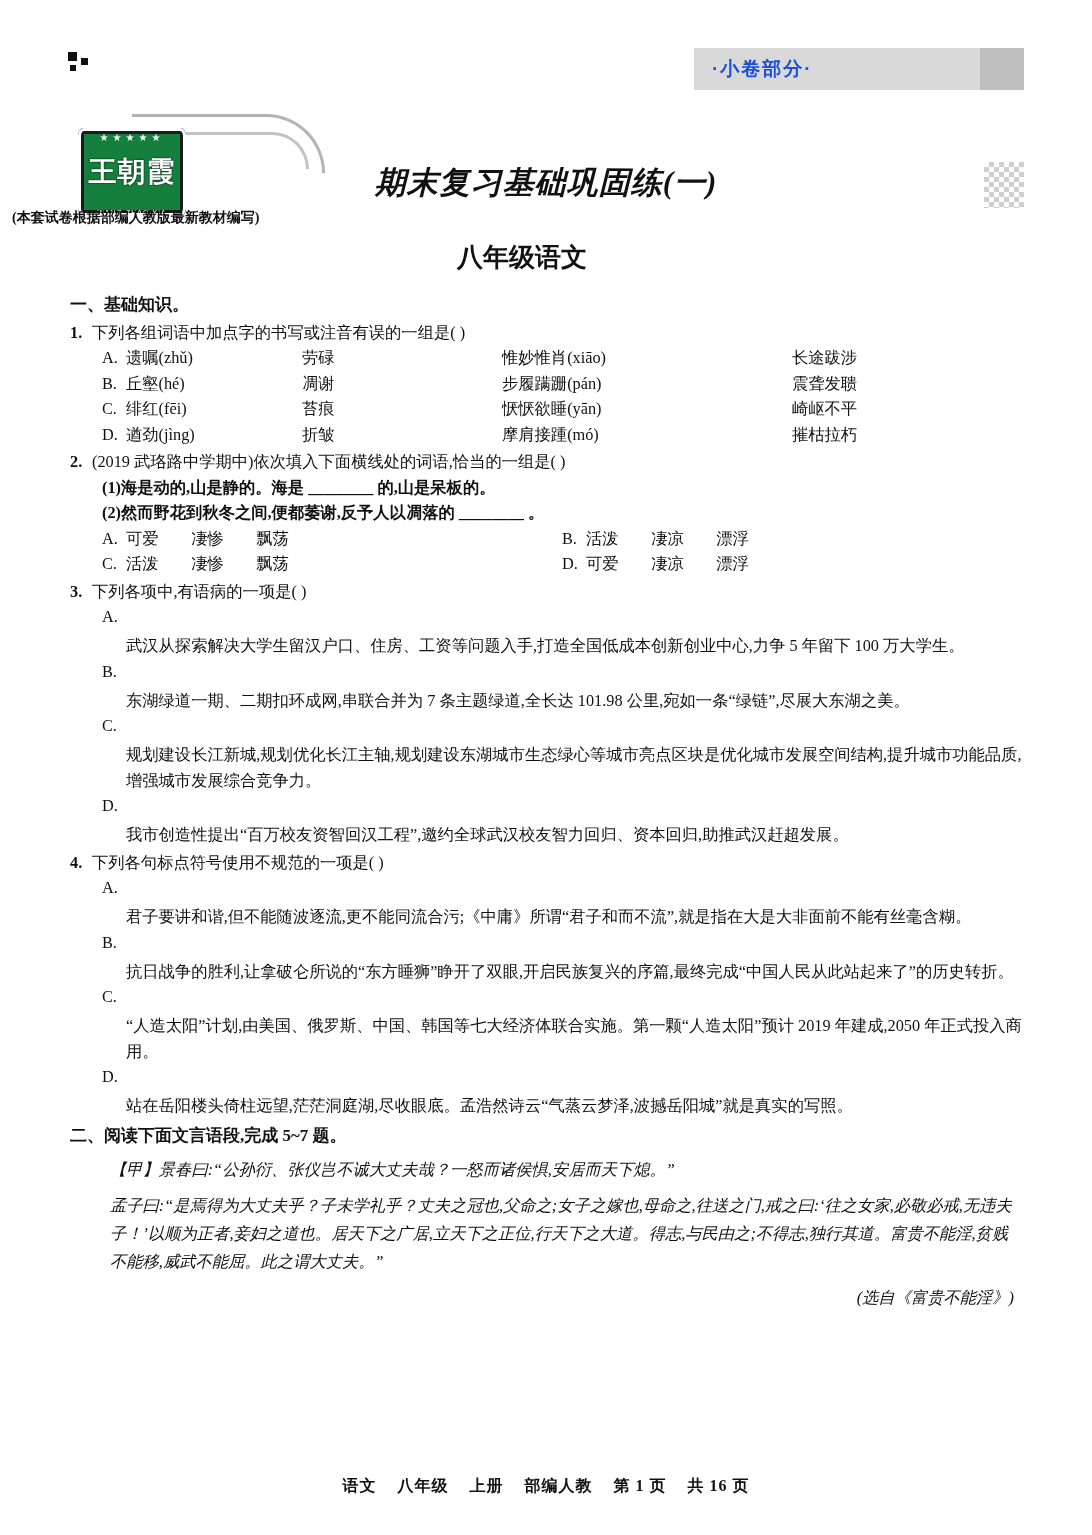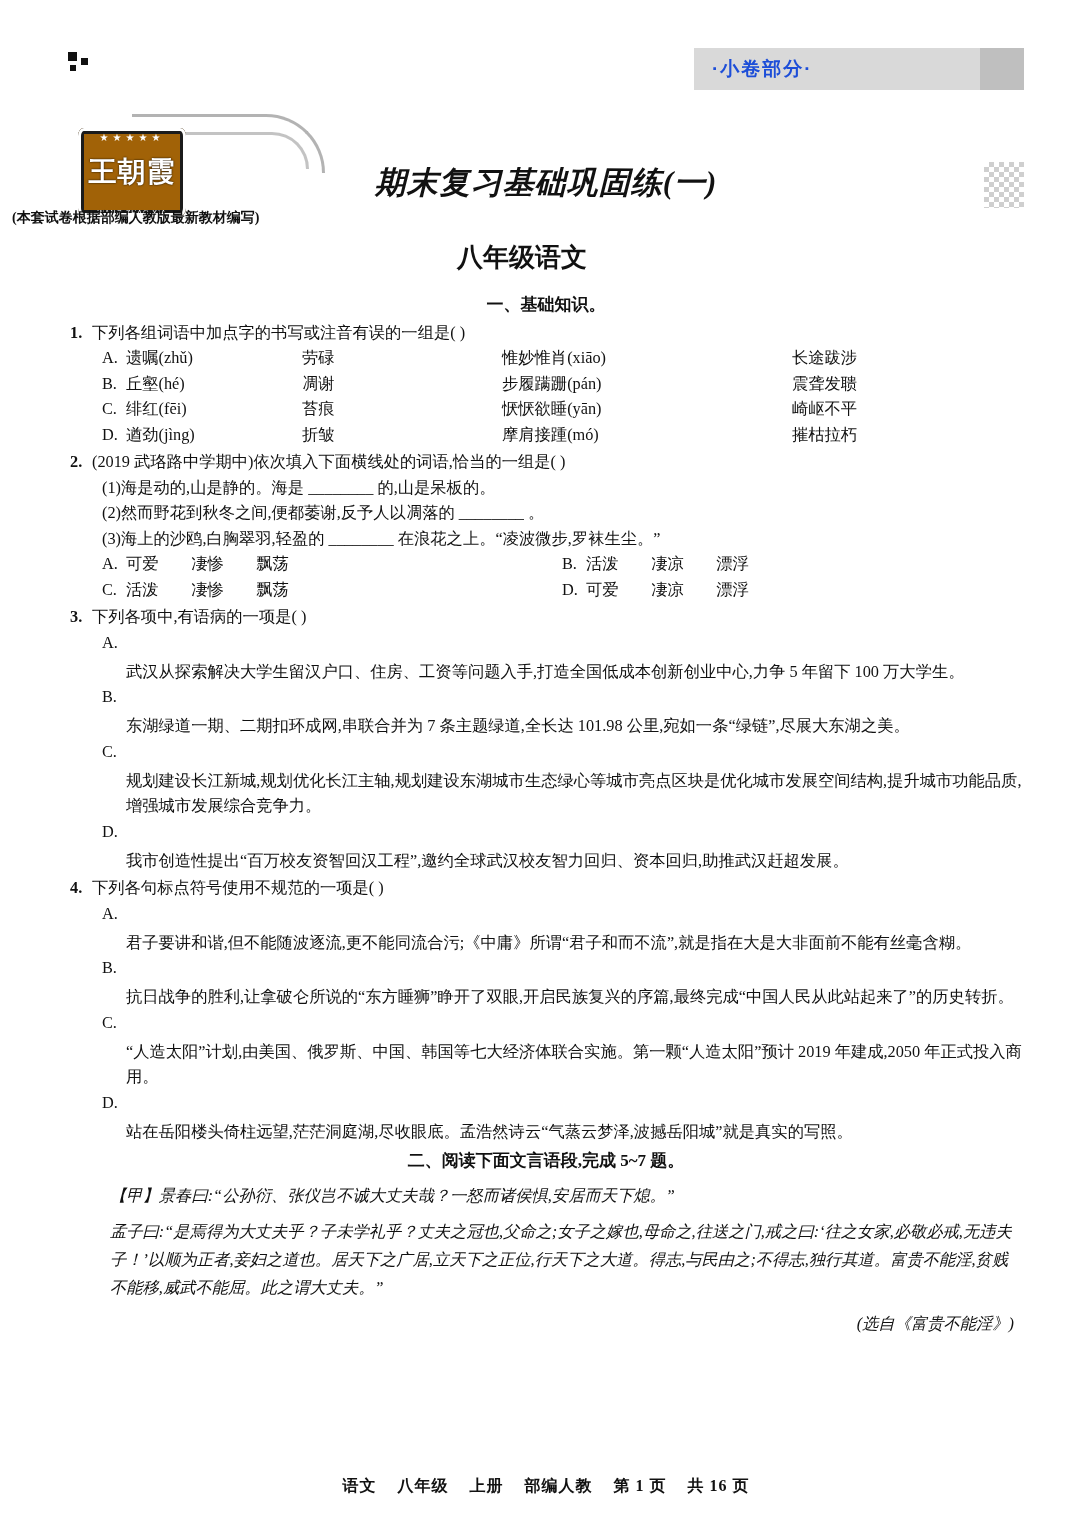--- a/index.html
+++ b/index.html
@@ -93,21 +93,21 @@
     border-right: 3px solid #b5b5b5;
     border-radius: 0 40px 0 0;
     opacity: .8;
   }
   .seal .badge {
     position: absolute;
     left: 6px;
     top: 18px;
     width: 108px;
     height: 88px;
-    background: #a16207;
+    background: #15803d;
     border-radius: 6px / 8px;
     box-shadow: inset 0 0 0 3px #fff, inset 0 0 0 6px #1b1b1b;
     display: flex;
     align-items: center;
     justify-content: center;
   }
   .seal .badge .name {
     color: #fff;
     font-size: 28px;
     font-weight: bold;
@@ -187,21 +187,20 @@
     left: 70px;
     top: 288px;
     width: 952px;
     font-size: 16.3px;
     line-height: 25.5px;
   }
   .sec-head {
     font-weight: bold;
     font-size: 17px;
     margin: 4px 0 2px 0;
-    text-align: center;
   }
   .q {
     margin-top: 2px;
     display: flex;
   }
   .q .num {
     font-weight: bold;
     width: 22px;
     flex: 0 0 22px;
     font-family: "Liberation Serif", serif;
@@ -218,21 +217,21 @@
   .choices4 .c .lab { width: 24px; }
   .choices2row {
     margin-left: 32px;
     display: flex;
   }
   .choices2row .half {
     width: 50%;
     display: flex;
   }
   .choices2row .half .lab { width: 24px; }
-  .indent2 { margin-left: 32px; }
+  .indent2 { margin-left: 32px; font-weight: bold; }
   .hang {
     margin-left: 32px;
     display: flex;
   }
   .hang .lab { width: 24px; flex: 0 0 24px; }
   .hang .txt { flex: 1; margin-top: 29px; }
   .wen {
     margin-left: 32px;
     line-height: 28px;
   }
@@ -353,21 +352,20 @@
           <span>摧枯拉朽</span>
         </div>
     </div>
 
     <div class="q">
       <div class="num">2.</div>
       <div class="qtext">(2019 武珞路中学期中)依次填入下面横线处的词语,恰当的一组是(        )</div>
     </div>
     <div class="indent2">(1)海是动的,山是静的。海是 ________ 的,山是呆板的。</div>
     <div class="indent2">(2)然而野花到秋冬之间,便都萎谢,反予人以凋落的 ________ 。</div>
-    <div class="indent2">(3)海上的沙鸥,白胸翠羽,轻盈的 ________ 在浪花之上。“凌波微步,罗袜生尘。”</div>
     <div class="choices2row">
       <div class="half">
           <span class="lab">A.</span>
           <span>可爱　　凄惨　　飘荡</span>
         </div>
       <div class="half">
           <span class="lab">B.</span>
           <span>活泼　　凄凉　　漂浮</span>
         </div>
     </div>

